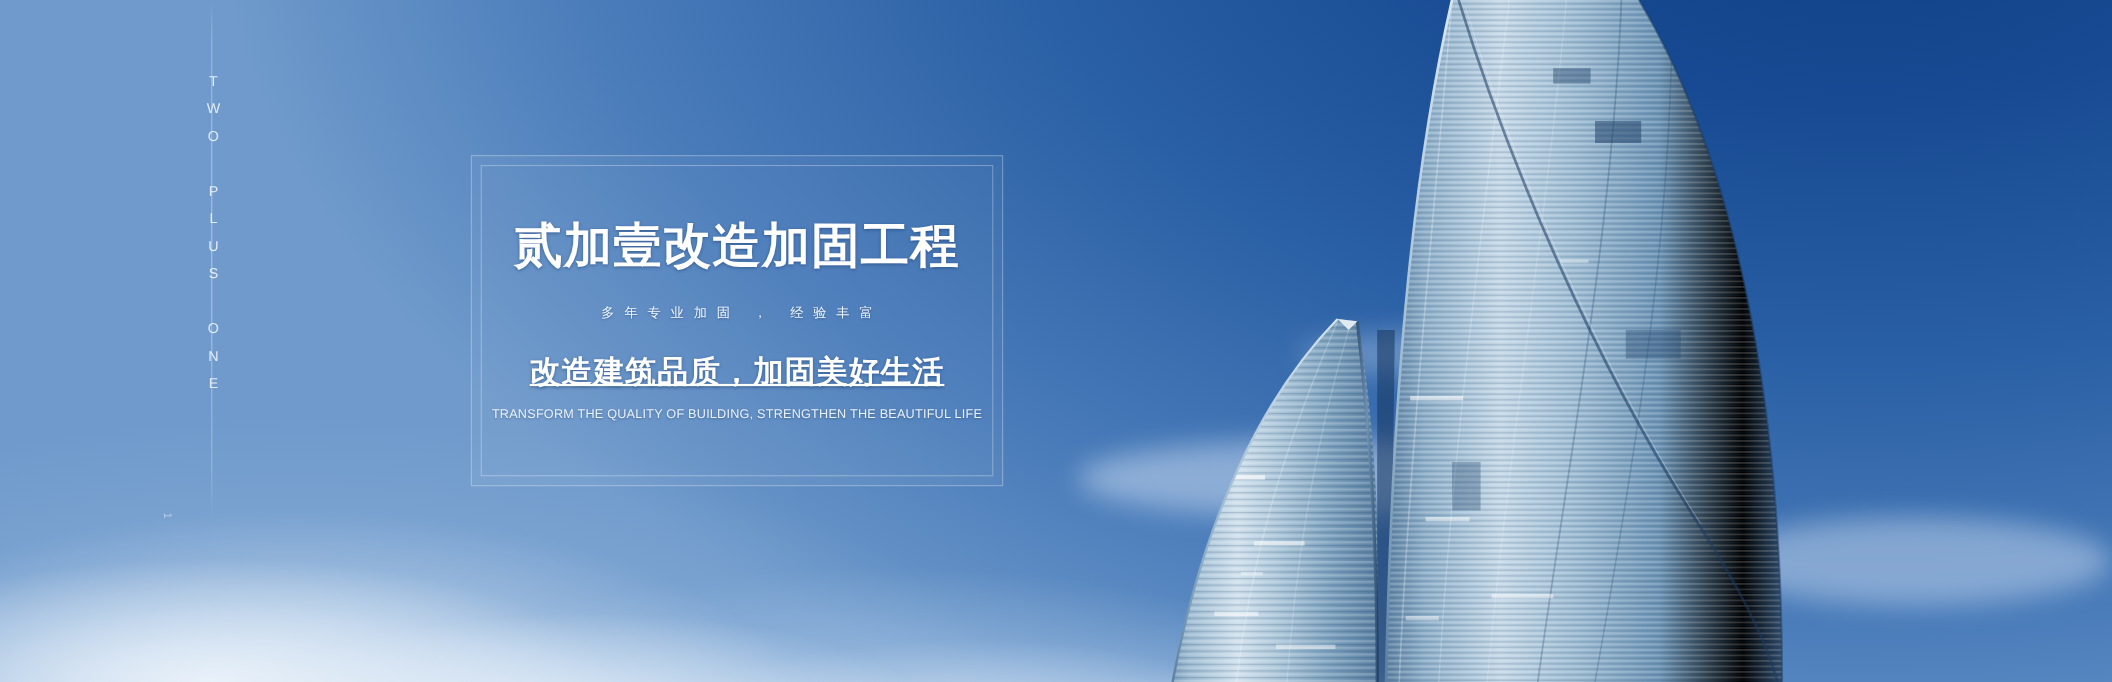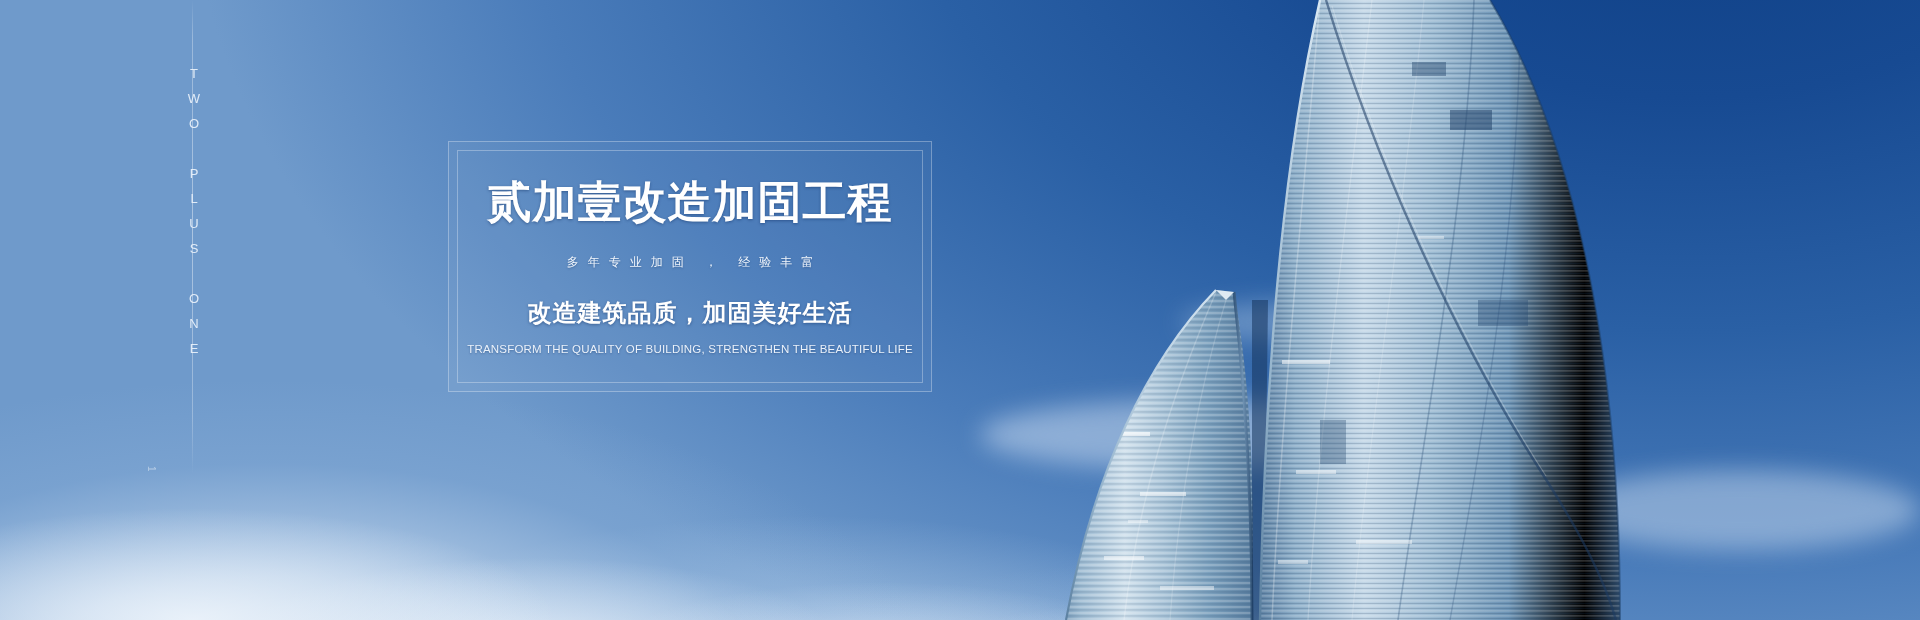--- a/index.html
+++ b/index.html
@@ -53,22 +53,22 @@
     left:146px; top:466px;
     font-size:10px;
     color:rgba(255,255,255,0.45);
     writing-mode:vertical-rl;
     letter-spacing:2px;
   }
 
   
   .panel {
     position:absolute;
-    left:448px; top:141px;
-    width:484px; height:251px;
+    left:428px; top:141px;
+    width:484px; height:301px;
     border:1px solid rgba(255,255,255,0.30);
     background:rgba(255,255,255,0.045);
   }
   .panel-inner {
     position:absolute;
     left:8px; top:8px; right:8px; bottom:8px;
     border:1px solid rgba(255,255,255,0.30);
   }
   .panel-content {
     position:absolute;
@@ -94,26 +94,27 @@
     font-size:12px;
     font-weight:400;
     color:#f2f7fd;
     letter-spacing:9px;
     padding-left:9px;
     white-space:nowrap;
     text-shadow:0 1px 2px rgba(10,40,90,0.35);
   }
   .title-slogan {
     margin-top:26px;
-    font-size:24px;
+    font-size:28px;
     font-weight:700;
     color:#ffffff;
     letter-spacing:1px;
     white-space:nowrap;
     text-shadow:0 1px 3px rgba(10,40,90,0.45);
+    text-decoration:underline;
   }
   .title-en {
     margin-top:14px;
     font-size:11.5px;
     font-weight:400;
     color:#eaf1fa;
     letter-spacing:0.2px;
     white-space:nowrap;
     text-shadow:0 1px 2px rgba(10,40,90,0.35);
   }

